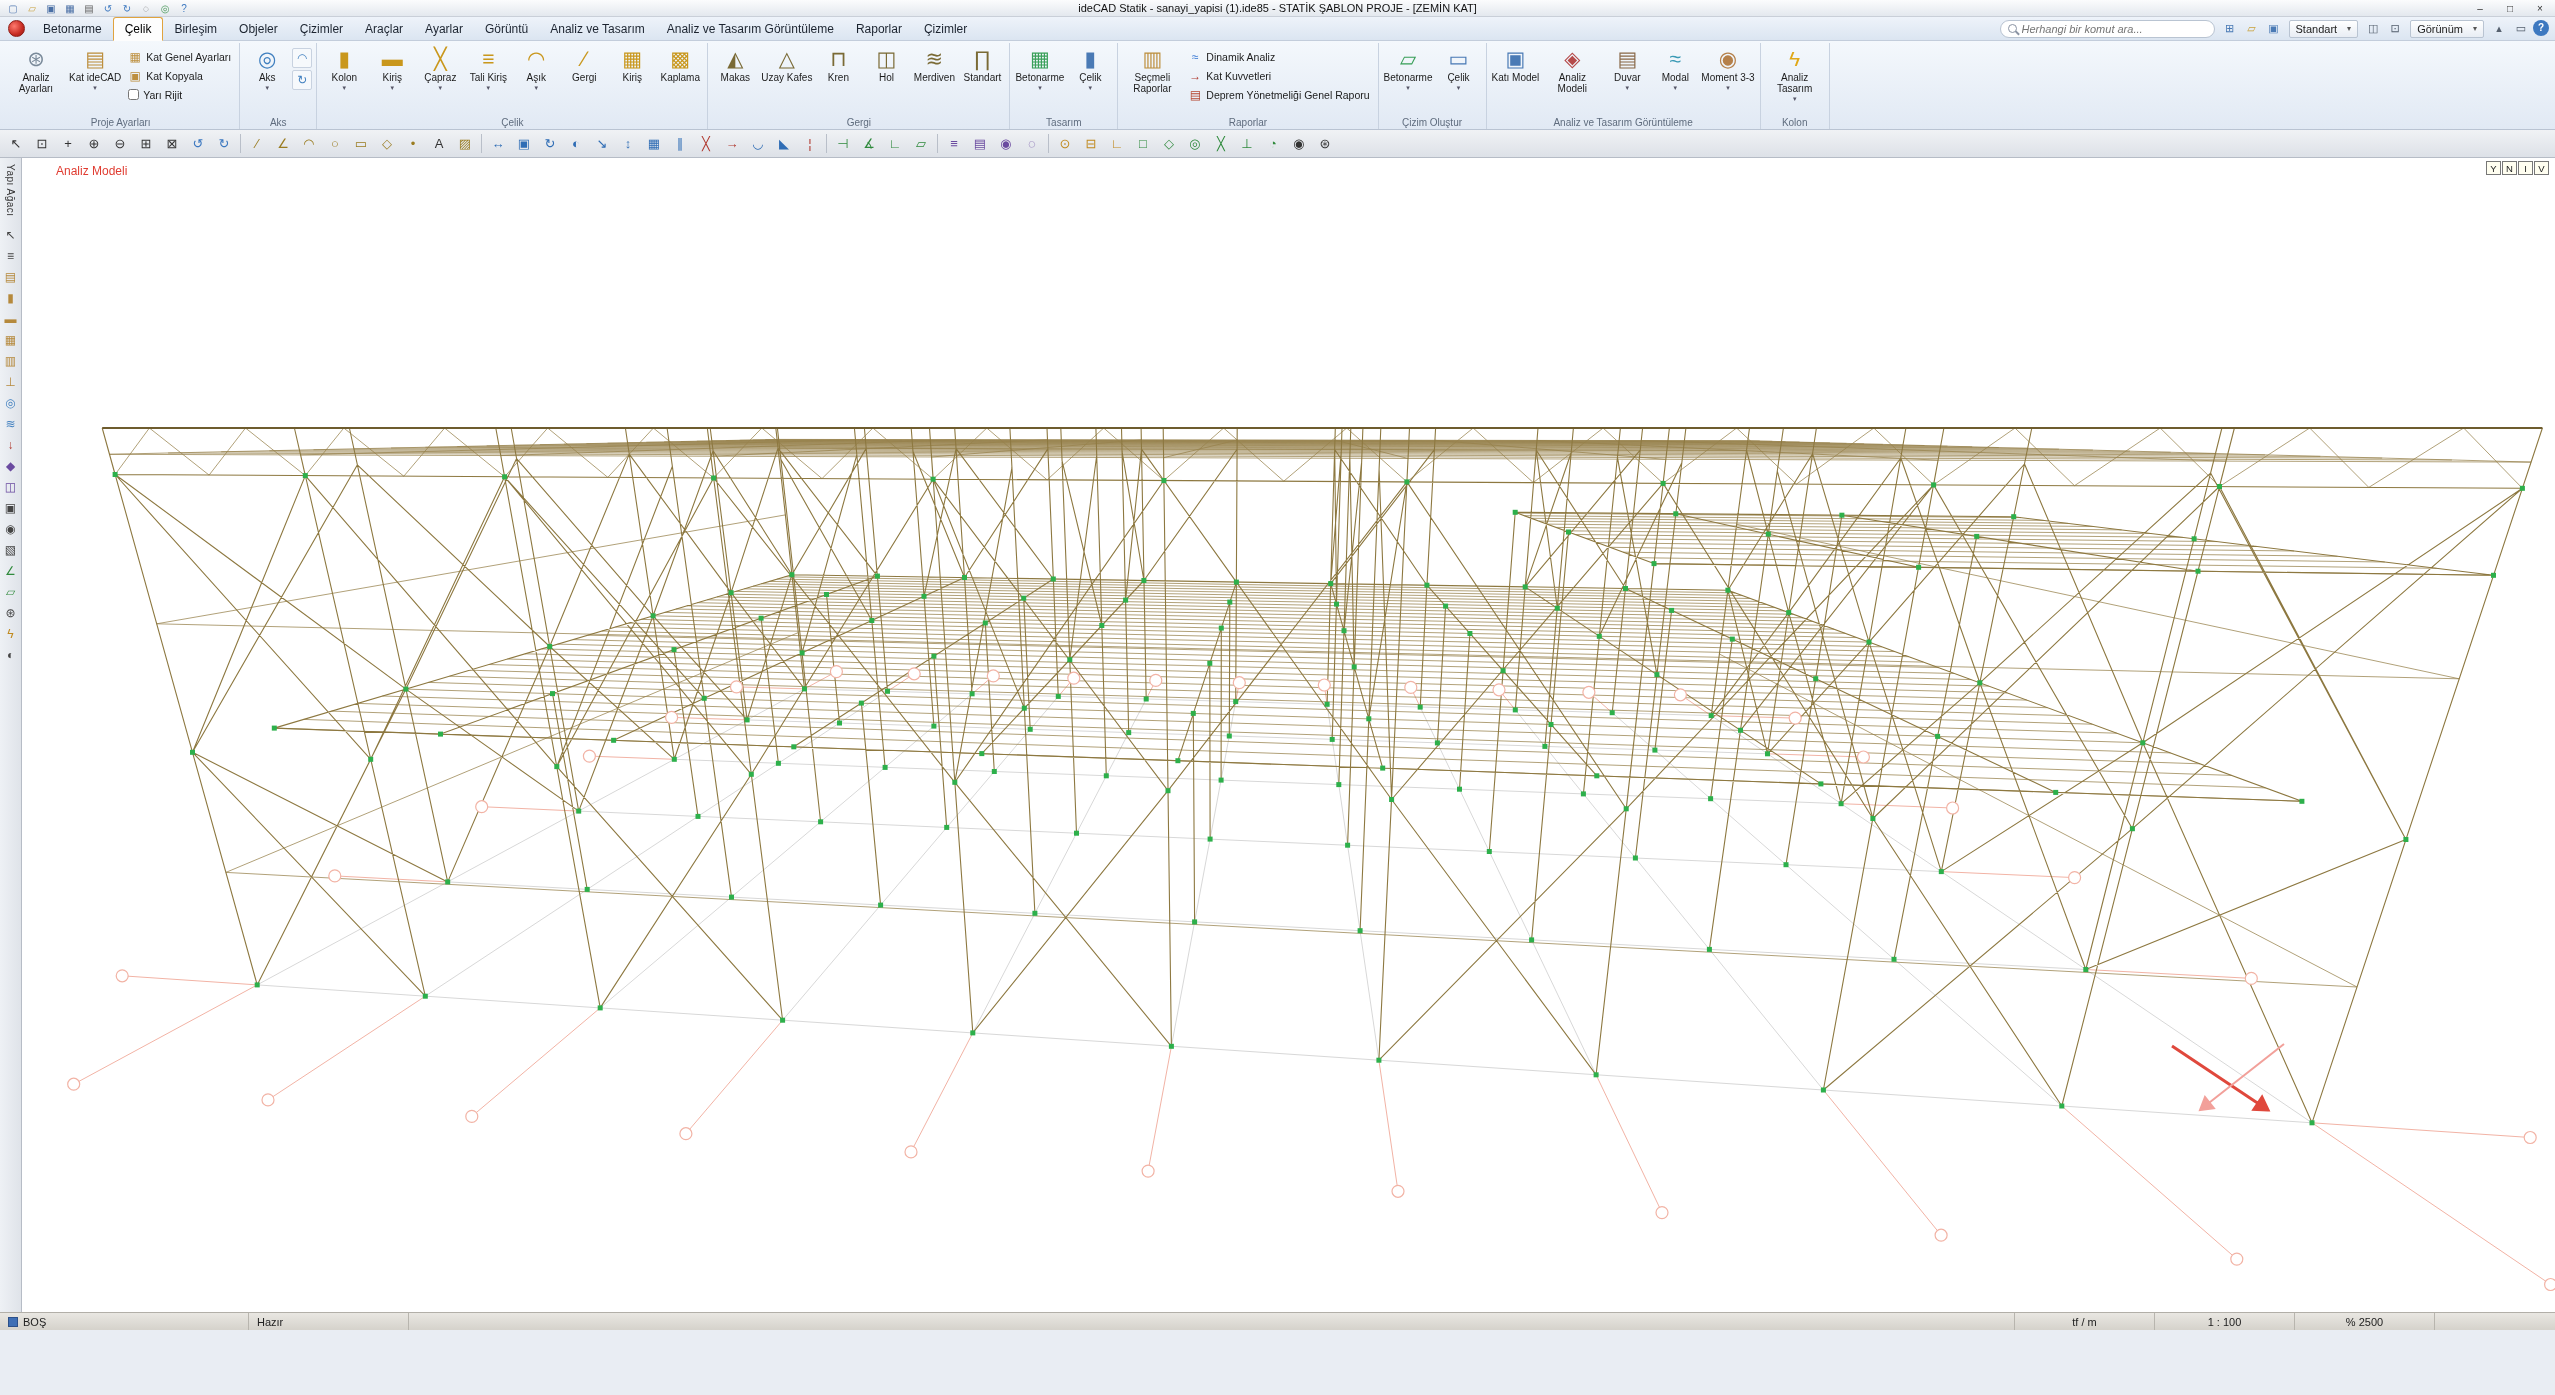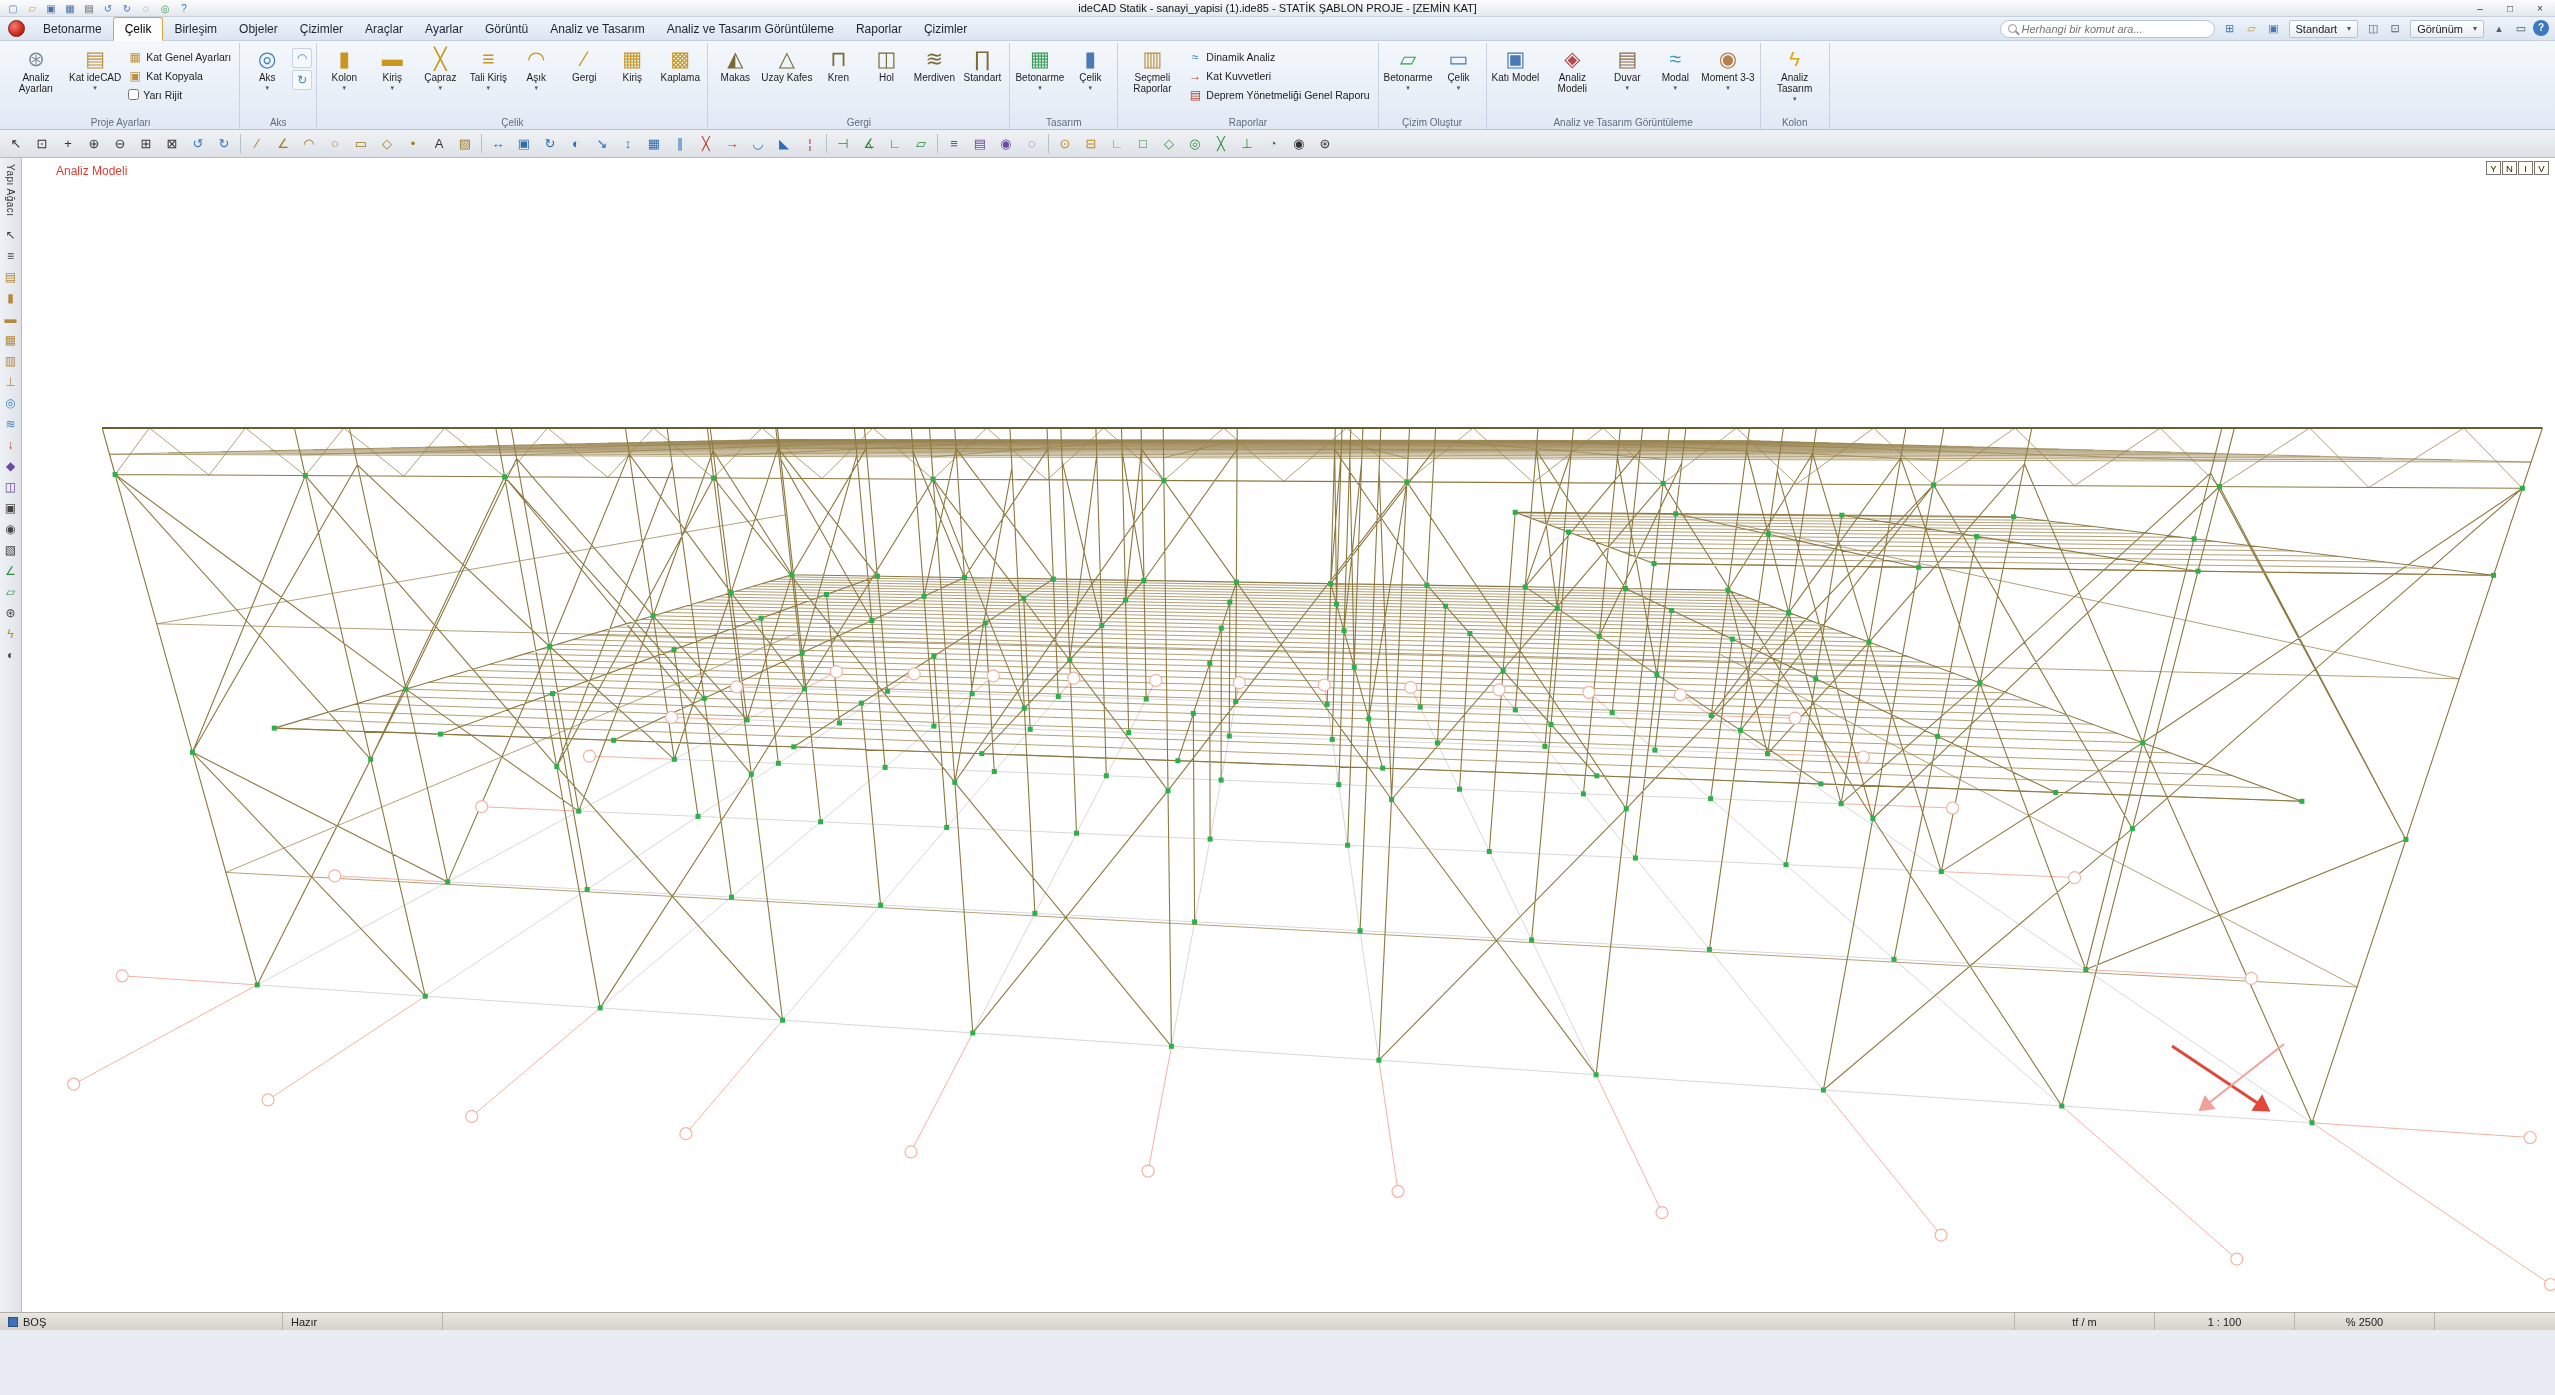--- a/index.html
+++ b/index.html
@@ -67,21 +67,21 @@
   .viewbtns{position:absolute;right:6px;top:3px;display:flex}
   .viewbtn{width:15px;height:14px;border:1px solid #777;background:#fffef0;font-size:9.5px;margin-left:1px;display:flex;align-items:center;justify-content:center;color:#222}
 
   
   .cmd{height:65px;background:#fff;border-top:1px solid #a8adb5;padding:3px 8px;flex:none}
   .cline{font-size:11.5px;line-height:15px;color:#111;white-space:pre}
 
   
   .status{height:18px;background:linear-gradient(#e9e7e2,#d5d2cb);border-top:1px solid #b2afa8;display:flex;align-items:stretch;font-size:11px;color:#222;flex:none}
   .cell{display:flex;align-items:center;padding:0 8px;border-right:1px solid #b8b5ae;gap:5px}
-  .cell.c1{width:283px}
+  .cell.c1{width:249px}
   .cell.c2{width:160px}
   .cell.spacer{flex:1;border-right:1px solid #b8b5ae}
   .cell.rc{width:140px;justify-content:center}
   .cell.endcap{width:120px;border-right:none}
   .blueic{width:10px;height:10px;background:#3f6fb5;border:1px solid #2c5089;flex:none}
   .glyph{display:inline-block}
 </style>
 </head>
 <body>
 

